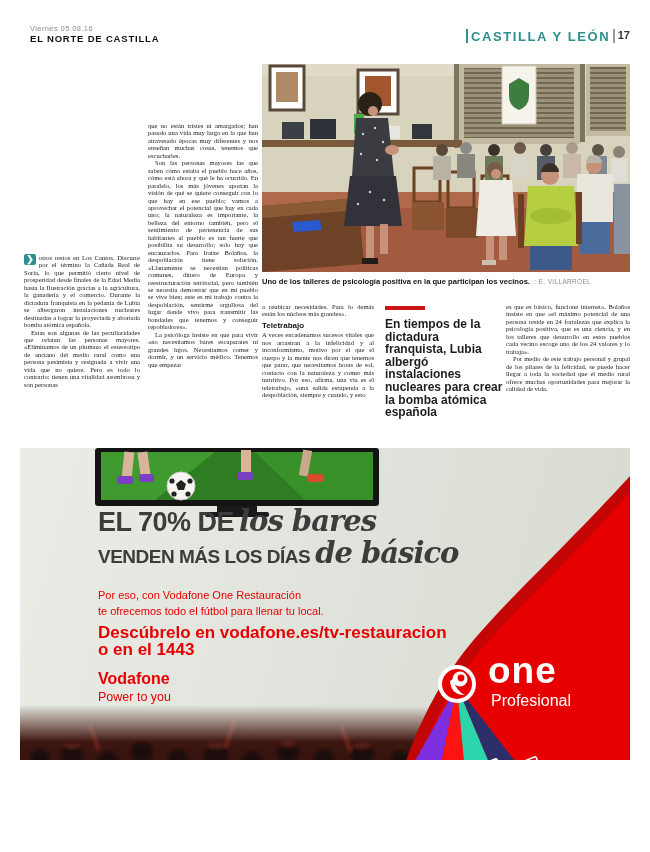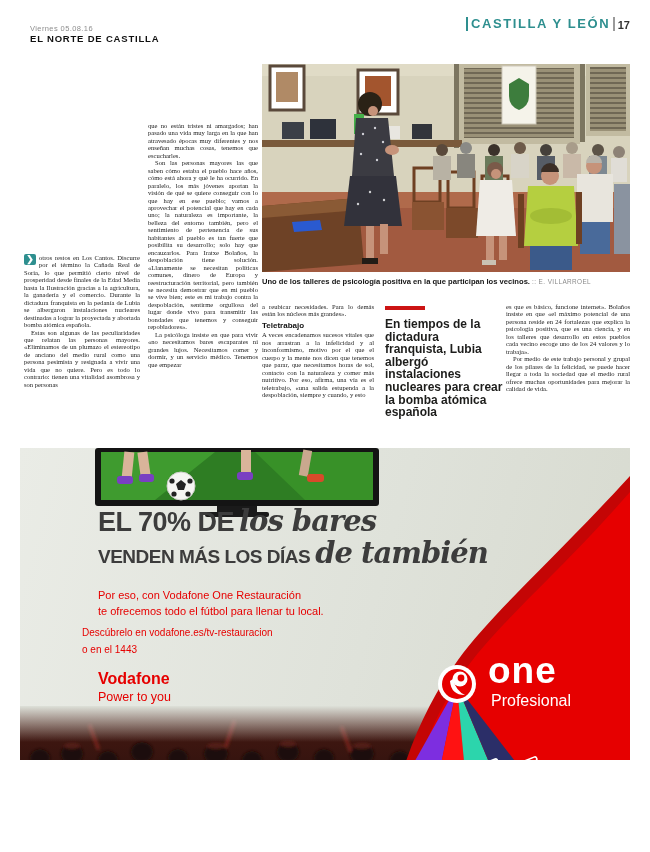--- a/index.html
+++ b/index.html
@@ -4,21 +4,21 @@
 <style>
   html,body{margin:0;padding:0;background:#fff;}
   .page{position:relative;width:650px;height:760px;background:#ffffff;overflow:hidden;
         font-family:"Liberation Serif",serif;color:#1c1c1c;}
 
   
   .hdr-date{position:absolute;left:30px;top:24px;font-family:"Liberation Sans",sans-serif;
             font-size:7.5px;color:#8d8d8d;letter-spacing:.4px;}
   .hdr-mast{position:absolute;left:30px;top:33px;font-family:"Liberation Sans",sans-serif;
             font-size:9.5px;font-weight:bold;color:#101010;letter-spacing:.8px;}
-  .hdr-right{position:absolute;right:20px;top:16px;display:flex;align-items:flex-end;gap:3px;}
+  .hdr-right{position:absolute;right:20px;top:29px;display:flex;align-items:flex-start;gap:3px;}
   .hdr-bar{width:2px;height:14px;background:#2e8f8f;}
   .hdr-bar.grey{background:#9a9a9a;width:1.5px;}
   .hdr-section{font-family:"Liberation Sans",sans-serif;font-weight:bold;font-size:13px;
                color:#2e8f8f;letter-spacing:1.6px;}
   .hdr-page{font-family:"Liberation Sans",sans-serif;font-weight:bold;font-size:11px;color:#333;}
 
   
   .col{position:absolute;font-size:6.6px;line-height:7.45px;text-align:justify;color:#222;}
   .col p{margin:0;}
   .col p + p{text-indent:7px;}
@@ -47,21 +47,21 @@
   .tv{position:absolute;left:75px;top:0;}
   .hl{position:absolute;left:78px;top:56px;color:#3c3c3c;white-space:nowrap;}
   .hl-line{display:block;}
   .hl-caps{font-family:"Liberation Sans",sans-serif;font-weight:bold;letter-spacing:-.5px;}
   .hl-caps.l1{font-size:27px;}
   .hl-caps.l2{font-size:19px;}
   .hl-script{font-family:"DejaVu Serif",serif;font-style:italic;font-weight:bold;font-size:29px;
              letter-spacing:-1px;margin-left:5px;}
   .ad-red{color:#e60000;font-family:"Liberation Sans",sans-serif;}
   .ad-body{position:absolute;left:78px;top:140px;font-size:11px;line-height:15.5px;}
-  .ad-cta{position:absolute;left:62px;top:176px;font-weight:normal;font-size:10px;line-height:17px;}
+  .ad-cta{position:absolute;left:78px;top:176px;font-weight:bold;font-size:17px;line-height:17px;}
   .ad-brand{position:absolute;left:78px;top:222px;font-weight:bold;font-size:16px;}
   .ad-slogan{position:absolute;left:78px;top:242px;font-size:12.5px;}
   .crowd{position:absolute;left:0;top:258px;}
   .swoosh{position:absolute;left:0;top:0;pointer-events:none;}
   .one-word{position:absolute;left:468px;top:202px;font-family:"Liberation Sans",sans-serif;
             font-weight:bold;font-size:37px;color:#fff;letter-spacing:1px;}
   .one-sub{position:absolute;left:471px;top:244px;font-family:"Liberation Sans",sans-serif;
            font-size:16px;color:#fff;}
 </style>
 </head>
@@ -244,21 +244,21 @@
         <circle cx="95" cy="33" r="2.6" fill="#222"></circle>
       <circle cx="79" cy="46" r="2.6" fill="#222"></circle>
         <circle cx="93" cy="46" r="2.6" fill="#222"></circle>
 
       <rect x="122" y="58" width="40" height="6" fill="#1a1a1a"></rect>
       <rect x="110" y="64" width="64" height="5" rx="2" fill="#1a1a1a"></rect>
     </svg>
 
     <div class="hl">
       <span class="hl-line"><span class="hl-caps l1">EL 70% DE</span><span class="hl-script">los bares</span></span>
-      <span class="hl-line" style="margin-top:-2px;"><span class="hl-caps l2">VENDEN MÁS LOS DÍAS</span><span class="hl-script">de también</span></span>
+      <span class="hl-line" style="margin-top:-2px;"><span class="hl-caps l2">VENDEN MÁS LOS DÍAS</span><span class="hl-script">de básico</span></span>
     </div>
 
     <div class="ad-body ad-red">
       <div>Por eso, con Vodafone One Restauración</div>
       <div>te ofrecemos todo el fútbol para llenar tu local.</div>
     </div>
 
     <div class="ad-cta ad-red">
       <div>Descúbrelo en vodafone.es/tv-restauracion</div>
       <div>o en el 1443</div>

